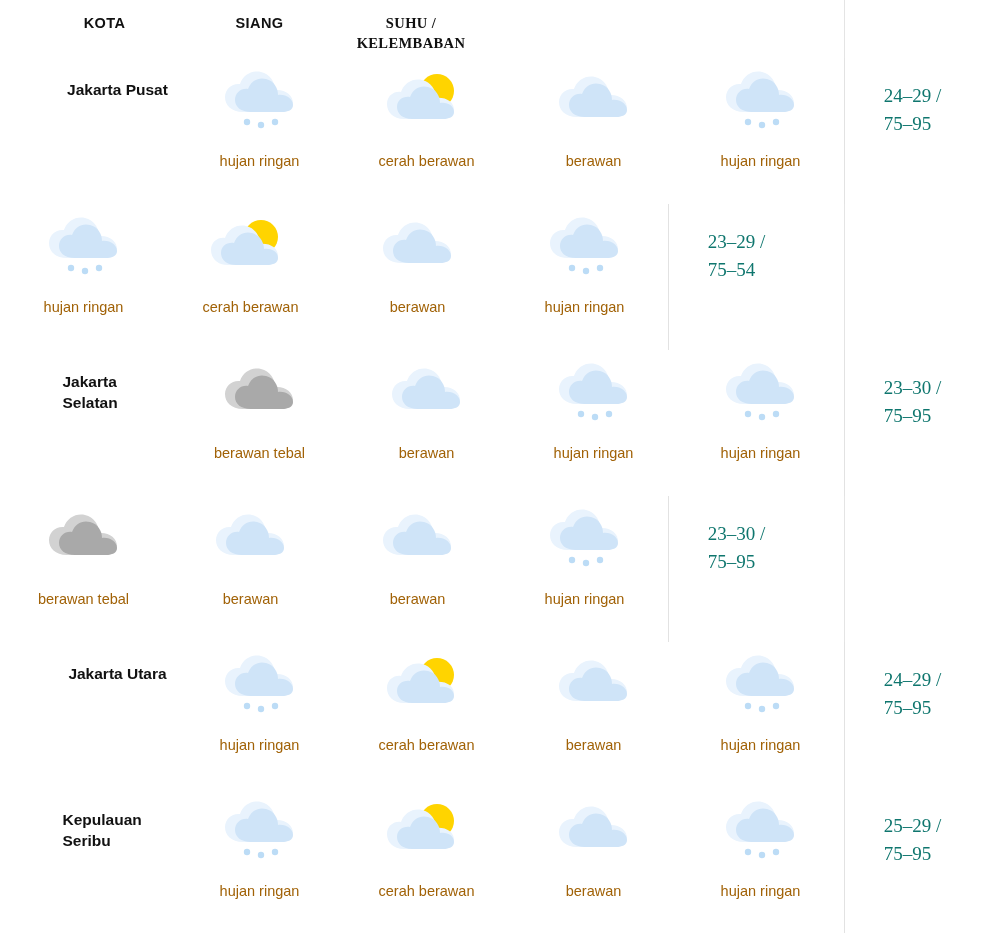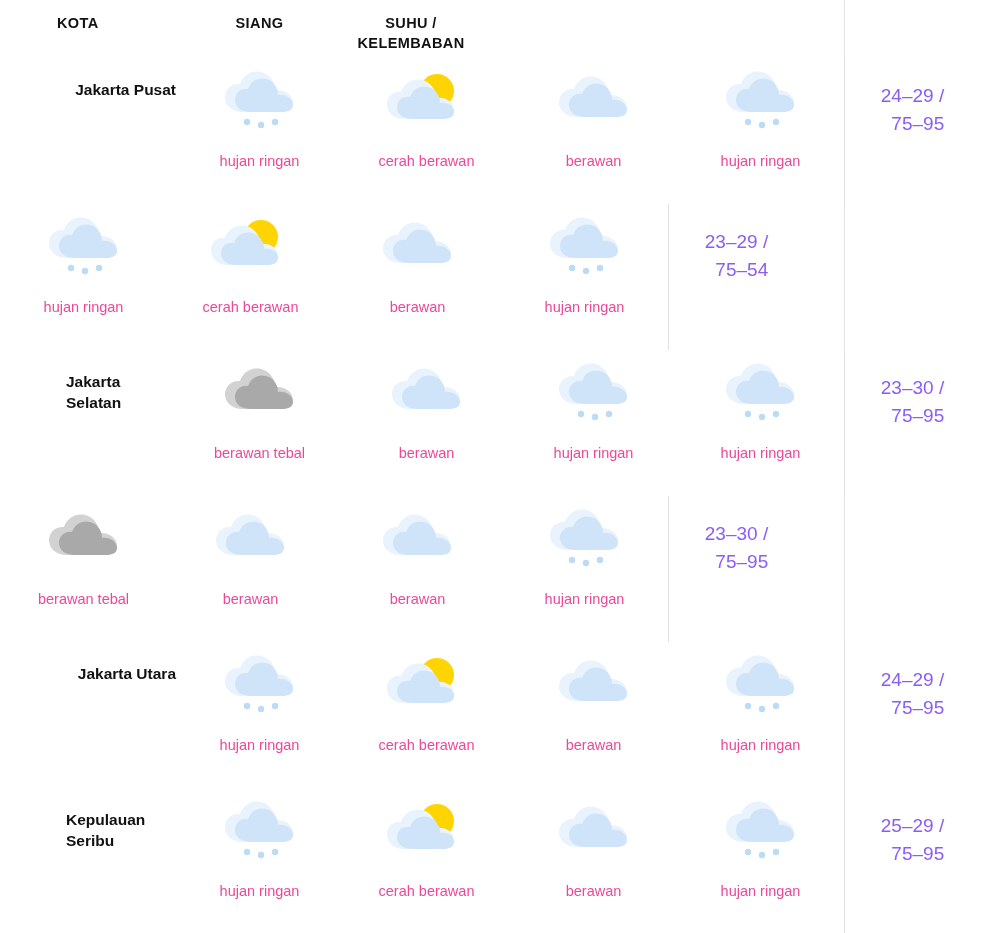--- a/index.html
+++ b/index.html
@@ -25,51 +25,51 @@
     width: 1000px;
   }
 
   .head-row {
     height: 58px;
     align-items: flex-start;
   }
 
   .col-city   { width: 176px; }
   .col-slot   { width: 167px; }
-  .col-temp   { width: 136px; }
+  .col-temp   { width: 136px; font-family: Liberation Serif, serif; }
 
   .head-cell {
     padding-top: 14px;
     font-size: 14.5px;
     font-weight: bold;
     letter-spacing: 0.4px;
     text-align: center;
     color: #111;
     line-height: 1.35;
   }
   .head-cell.city {
-    text-align: left;
-    padding-left: 57px;
+    text-align: center;
+    padding-left: 33px;
   }
 
   .data-row {
     height: 146px;
     position: relative;
   }
 
   .cell {
     position: relative;
     display: flex;
     flex-direction: column;
     align-items: center;
   }
 
   .city-cell {
     justify-content: flex-start;
-    align-items: flex-end;
+    align-items: center;
     padding-left: 59px;
     padding-top: 22px;
   }
   .city-name {
     font-size: 15.5px;
     font-weight: bold;
     line-height: 1.33;
     color: #111;
     max-width: 110px;
   }
@@ -81,37 +81,37 @@
   .icon-wrap {
     height: 80px;
     width: 110px;
     display: flex;
     align-items: center;
     justify-content: center;
   }
 
   .cond-label {
     font-size: 14.5px;
-    color: #ec4899;
+    color: #a16207;
     text-align: center;
     margin-top: 8px;
     line-height: 1.3;
   }
 
   .temp-cell {
     justify-content: flex-start;
     padding-top: 24px;
     border-left: 1px solid #e2e2e2;
     height: 146px;
   }
   .temp-text {
     font-size: 19px;
-    text-align: right;
+    text-align: left;
     line-height: 1.45;
-    color: #8b5cf6;
+    color: #0f766e;
     white-space: pre-line;
   }
 
   
   .divider {
     position: absolute;
     left: 844px;
     top: 0;
     width: 1px;
     height: 933px;

